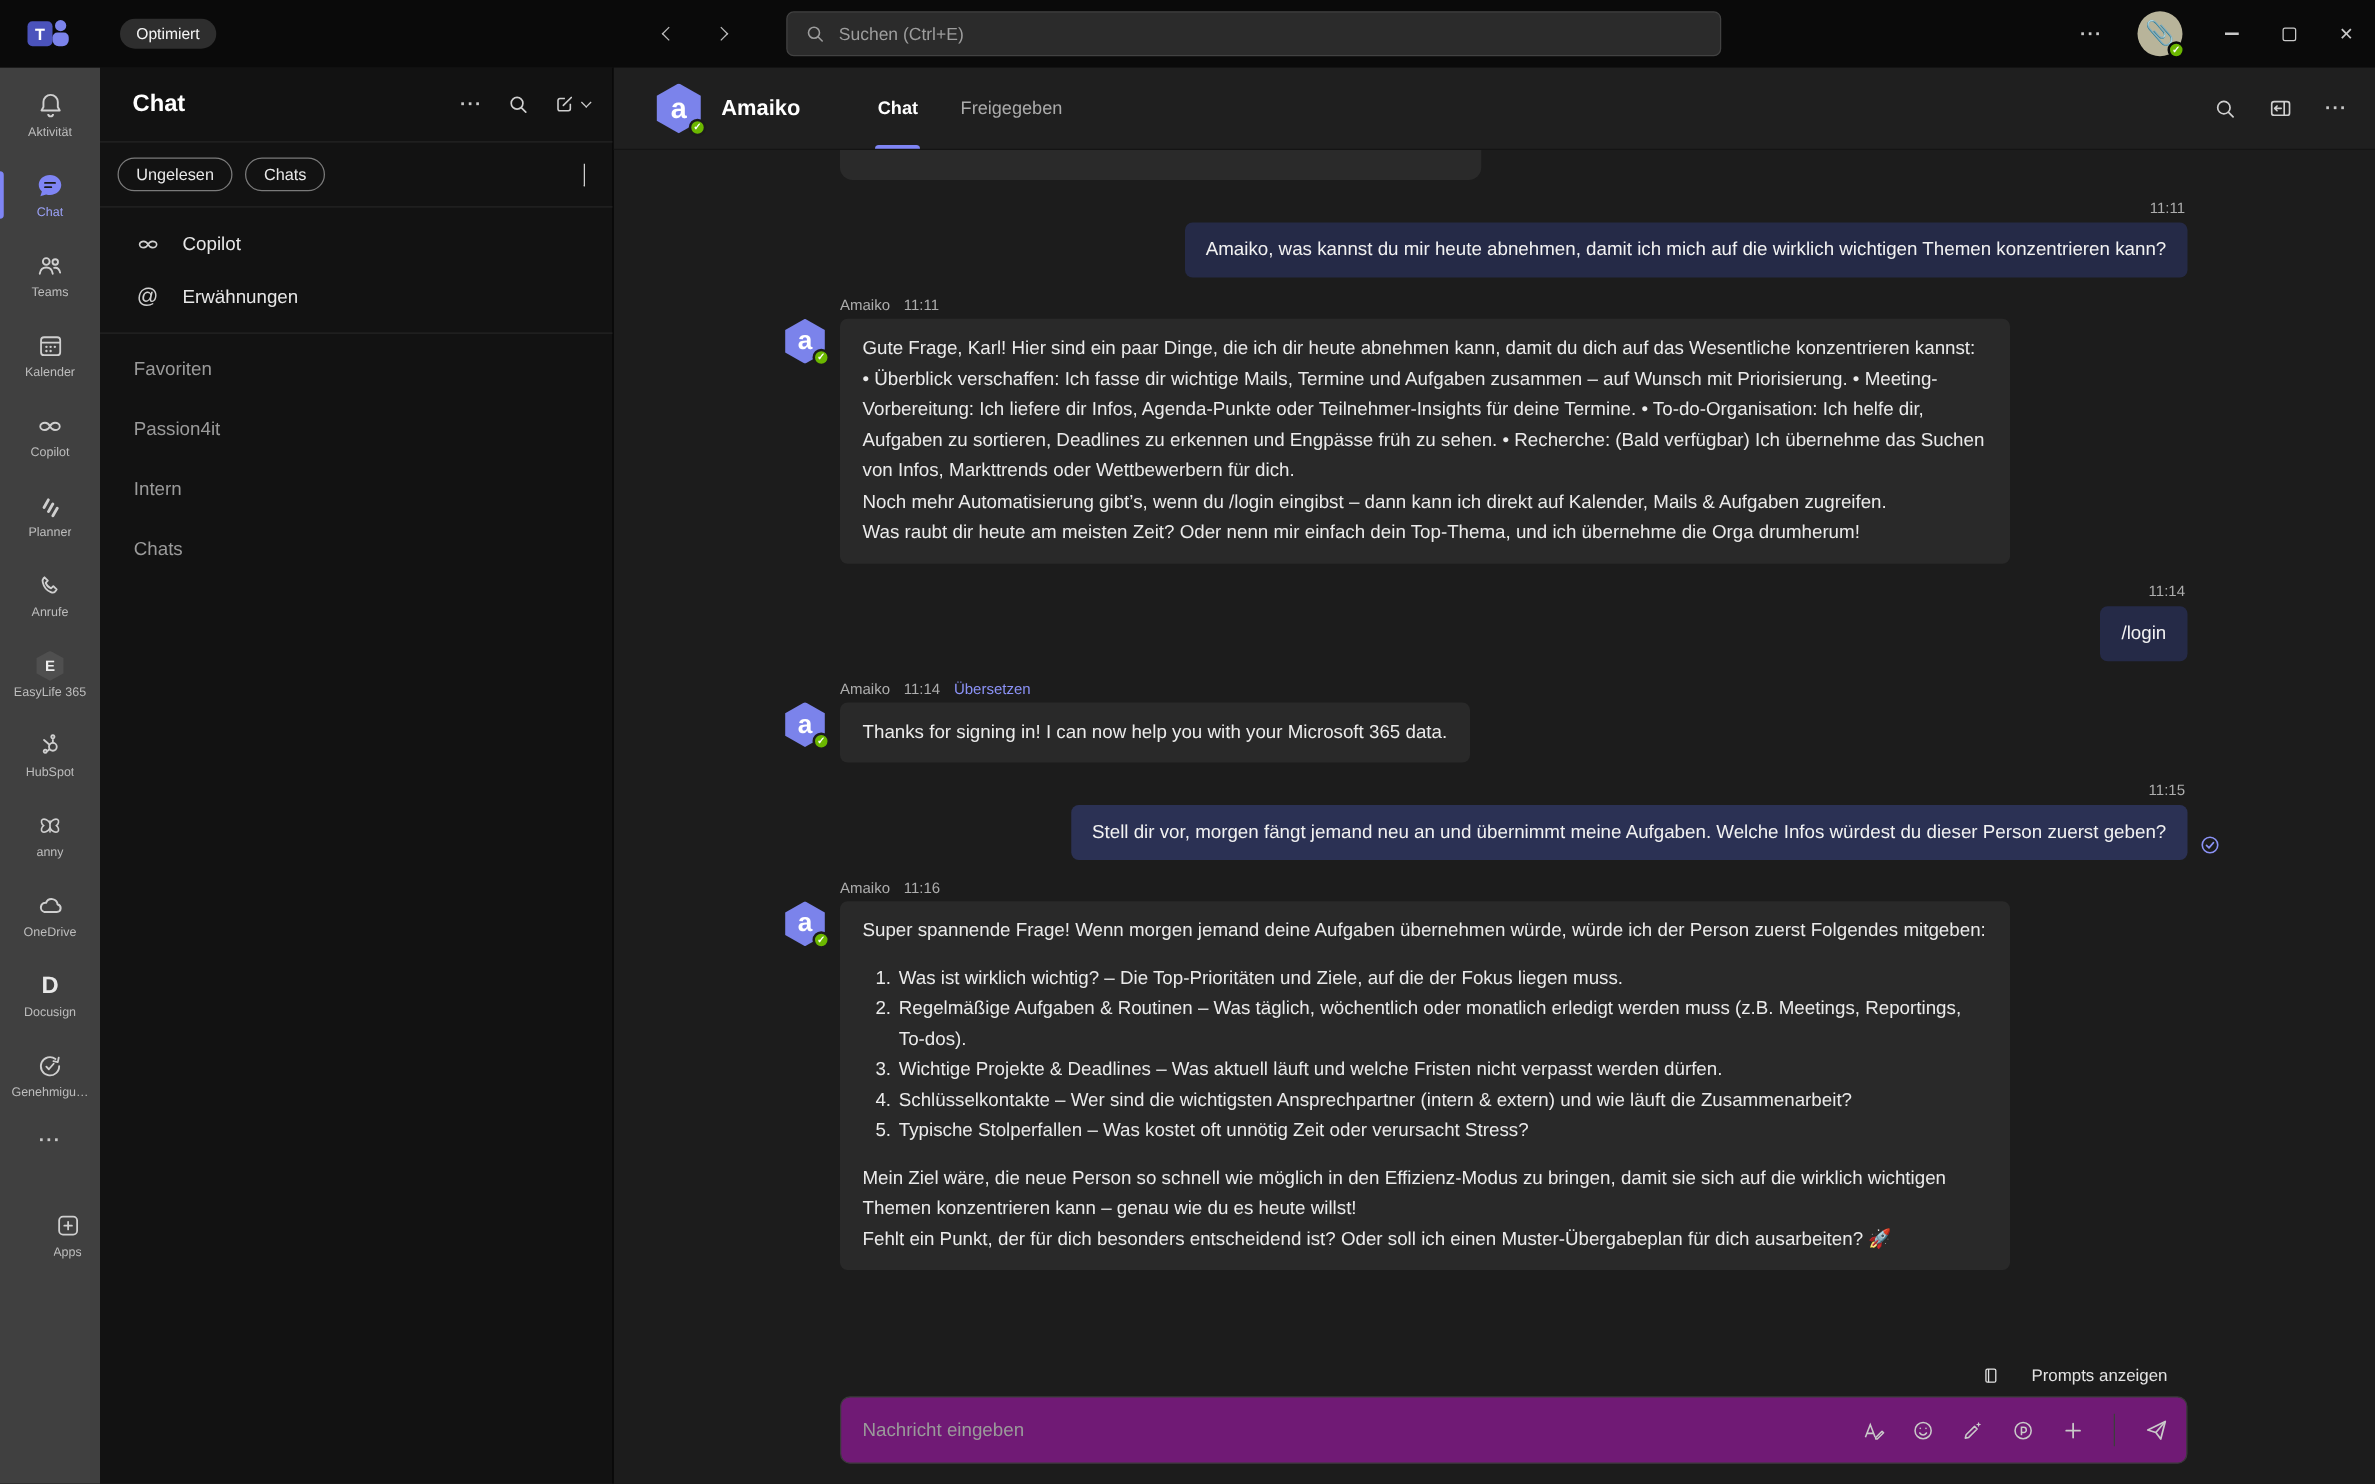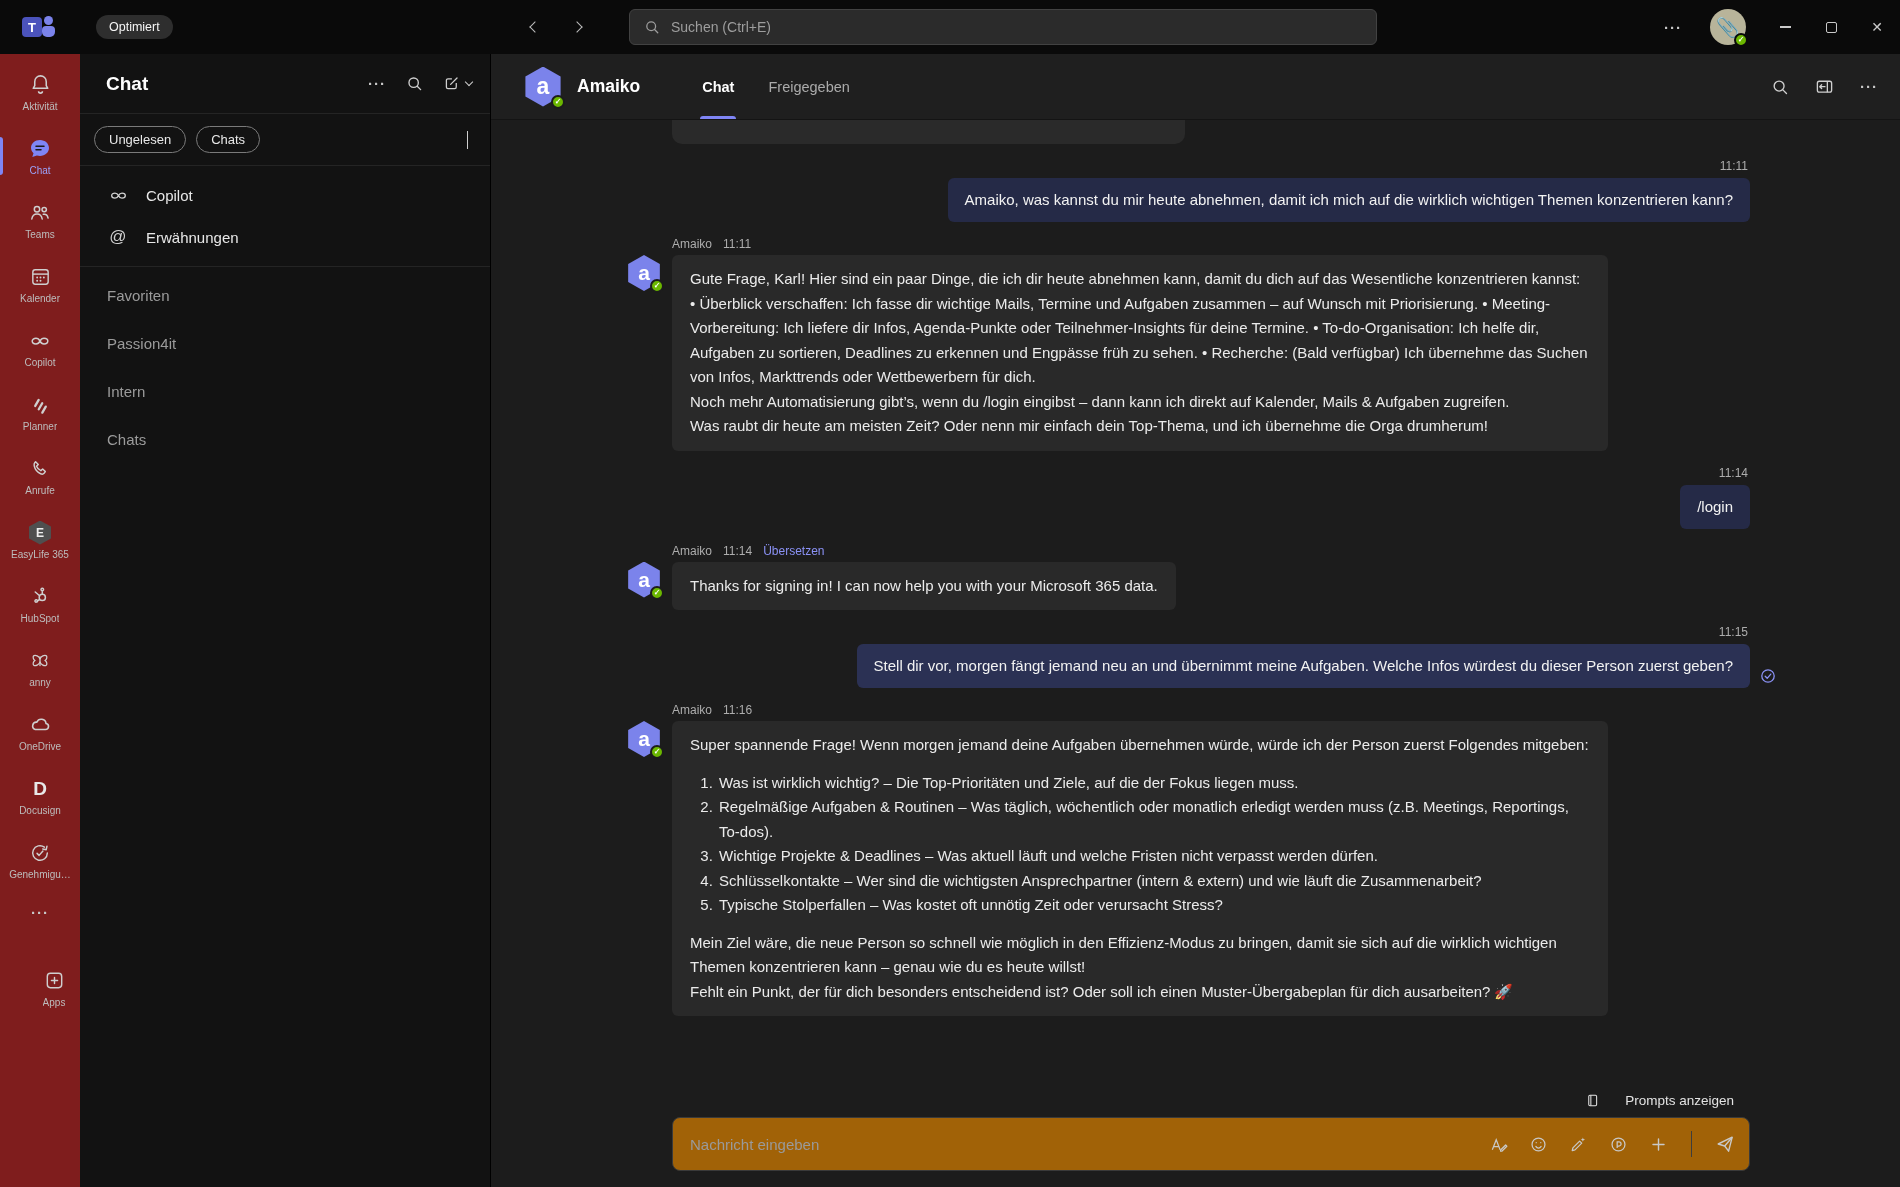--- a/index.html
+++ b/index.html
@@ -33,21 +33,21 @@
   .presence { position:absolute; right:-2px; bottom:-2px; width:14px; height:14px; background:#6bb700; border-radius:50%;
               border:2px solid #0a0a0a; color:#fff; font-size:8px; line-height:10px; text-align:center; font-weight:bold; }
   .winbtn { width:46px; height:54px; display:flex; align-items:center; justify-content:center; color:#c9c9c9; font-size:14px; }
   .min-glyph { width:11px; height:1.4px; background:#c9c9c9; }
   .max-glyph { width:11px; height:11px; border:1.3px solid #c9c9c9; border-radius:2px; }
 
   
   .shell { display:flex; height:1133px; }
 
   
-  .rail { width:80px; background:#7f1d1d; display:flex; flex-direction:column; align-items:center; padding-top:6px; flex-shrink:0; }
+  .rail { width:80px; background:#404040; display:flex; flex-direction:column; align-items:center; padding-top:6px; flex-shrink:0; }
   .rail-item { width:100%; height:64px; display:flex; flex-direction:column; align-items:center; justify-content:center; gap:4px;
                color:#bdbdbd; position:relative; cursor:pointer; }
   .rail-item .ric { height:24px; display:flex; align-items:center; justify-content:center; color:#cfcfcf; }
   .rail-item .rlb { font-size:10px; color:#bdbdbd; max-width:76px; overflow:hidden; text-overflow:ellipsis; white-space:nowrap; }
   .rail-item.active .rlb { color:#9ba2f8; }
   .rail-item.active .ric { color:#7f85f5; }
   .rail-item.active::before { content:""; position:absolute; left:0; top:13px; width:3px; height:38px; background:#7f85f5; border-radius:0 3px 3px 0; }
   .rail-more { height:40px; }
   .rail-apps { margin-top:24px;margin-left:28px; }
   .hexlogo { width:22px; height:24px; background:#4f4f4f; clip-path:polygon(50% 0,100% 25%,100% 75%,50% 100%,0 75%,0 25%);
@@ -100,21 +100,21 @@
   .bot-meta .lnk { color:#8b92f6; cursor:pointer; }
   .bot-row { display:flex; gap:10px; margin-top:4px; }
   .bot-bubble { background:#292929; border-radius:6px; padding:12px 18px; font-size:15px; line-height:24.5px; color:#ebebeb; max-width:936px; }
   .bot-bubble ol { margin:13px 0 13px 0; padding-left:27px; }
   .bot-bubble li { padding-left:2px; }
 
   
   .m-compose { padding:0 150px 16px 181px; }
   .prompts-row { display:flex; justify-content:flex-end; align-items:center; gap:25px; padding:6px 16px 9px 0;
                  color:#e3e3e3; font-size:13.5px; cursor:pointer; }
-  .input-box { height:54px; background:#a16207; border:1px solid #3a3a3a; border-radius:8px;
+  .input-box { height:54px; background:#701a75; border:1px solid #3a3a3a; border-radius:8px;
                display:flex; align-items:center; padding:0 14px 0 17px; }
   .input-box input { flex:1; background:transparent; border:0; outline:none; color:#e3e3e3; font-size:15px; }
   .input-box input::placeholder { color:#9a9a9a; }
   .ib-icons { display:flex; align-items:center; gap:21px; color:#c9c9c9; }
   .ib-div { width:1px; height:26px; background:#3d3d3d; margin:0 2px; }
 </style>
 </head>
 <body>
 
 <div class="titlebar">

